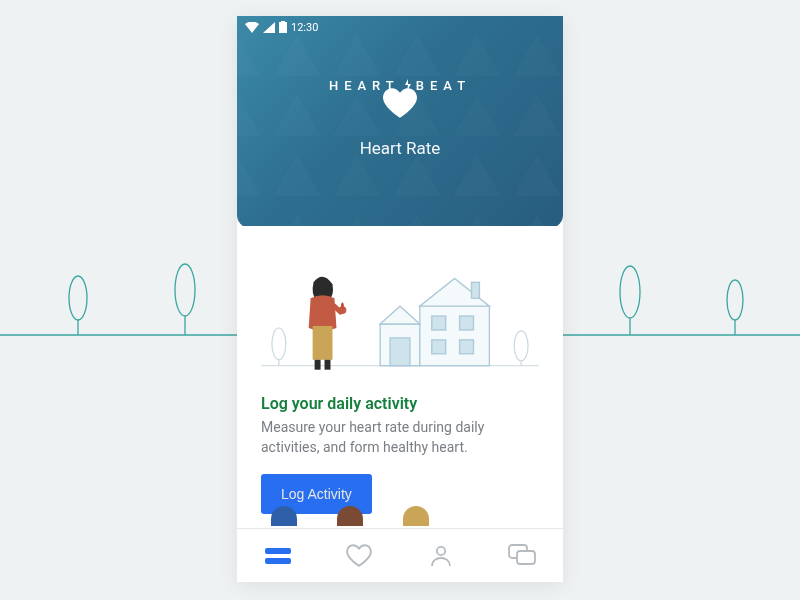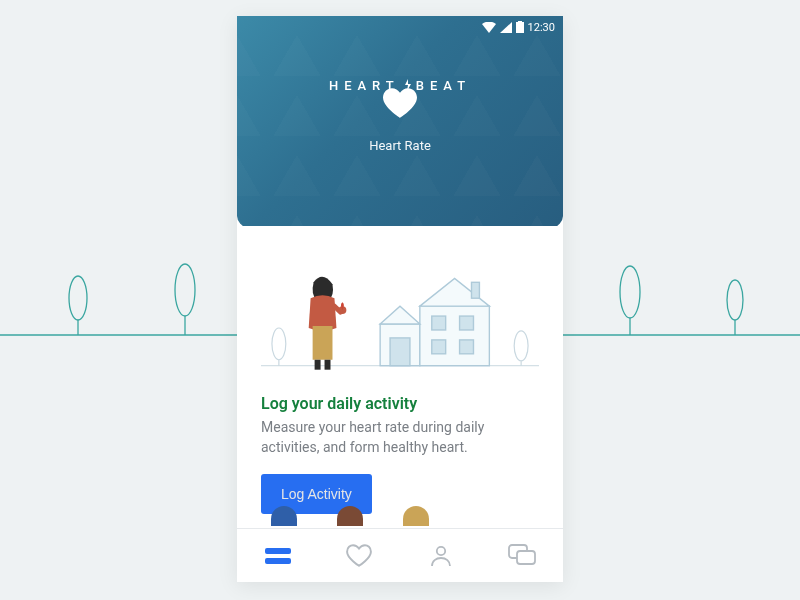--- a/index.html
+++ b/index.html
@@ -29,21 +29,21 @@
     box-shadow: 0 4px 20px rgba(0,0,0,0.08);
     overflow: hidden;
   }
 
   
   .statusbar {
     position: absolute;
     top: 0; left: 0; right: 0;
     height: 22px;
     display: flex;
-    justify-content: flex-end;
+    justify-content: flex-start;
     align-items: center;
     gap: 4px;
     padding: 0 8px;
     color: #fff;
     font-size: 11px;
     z-index: 5;
   }
   .statusbar svg { display:block; }
 
   
@@ -88,21 +88,21 @@
   .metric-value {
     font-size: 54px;
     font-weight: 400;
     display: inline-flex;
     align-items: center;
     gap: 10px;
     line-height: 1;
   }
   .metric-label {
     margin-top: 16px;
-    font-size: 13px;
+    font-size: 17px;
     opacity: .95;
   }
 
   
   .content {
     position: absolute;
     top: 210px;
     left: 0; right: 0;
     bottom: 54px;
     background: #fff;

